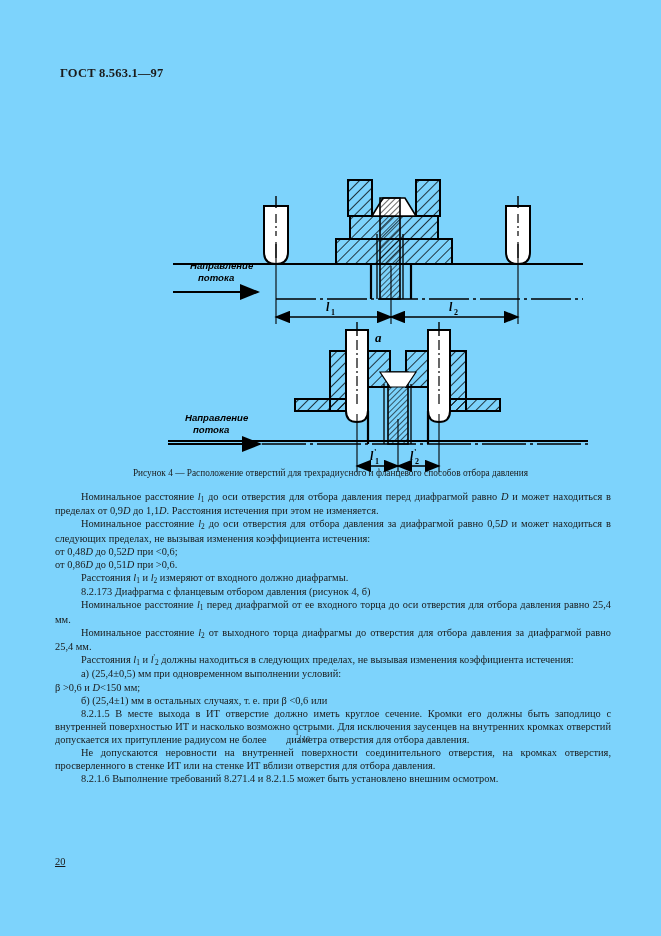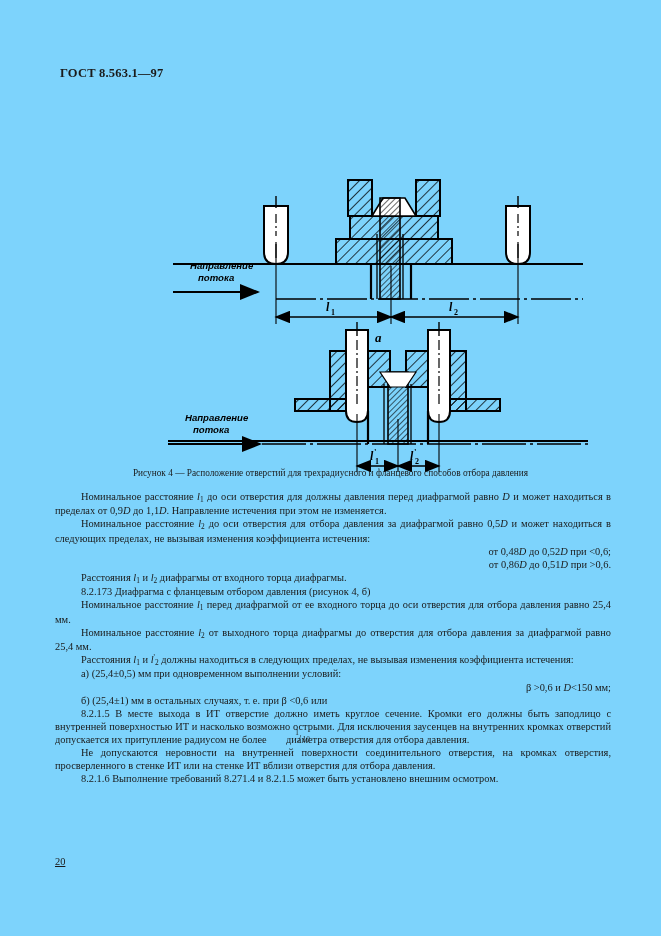--- a/index.html
+++ b/index.html
@@ -62,21 +62,21 @@
     line-height: 1.255;
     text-align: justify;
   }
   .body-text p {
     margin: 0;
     text-indent: 26px;
     text-align: justify;
   }
   .body-text p.center {
     text-indent: 0;
-    text-align: right;
+    text-align: left;
   }
   .body-text p.lastline { text-align: left; }
 
   i.var { font-style: italic; }
   .sub {
     font-size: 7.4px;
     vertical-align: -0.28em;
   }
   .sup {
     font-size: 7.4px;
@@ -264,29 +264,29 @@
 
         <text x="390" y="404" font-family="Liberation Serif, serif" font-size="13" font-style="italic" font-weight="bold" fill="#000">б</text>
       </g>
     </svg>
   </div>
 
   <div class="fig-caption">Рисунок 4 — Расположение отверстий для трехрадиусного и фланцевого способов отбора давления</div>
 
   <div class="body-text">
 
-    <p><span>Номинальное расстояние </span><i class="var">l</i><span class="sub">1</span><span> до оси отверстия для должны давления перед диафрагмой равно </span><i class="var">D</i><span> и может находиться в пределах от 0,9</span><i class="var">D</i><span> до 1,1</span><i class="var">D</i><span>. Направление истечения при этом не изменяется.</span></p>
+    <p><span>Номинальное расстояние </span><i class="var">l</i><span class="sub">1</span><span> до оси отверстия для отбора давления перед диафрагмой равно </span><i class="var">D</i><span> и может находиться в пределах от 0,9</span><i class="var">D</i><span> до 1,1</span><i class="var">D</i><span>. Расстояния истечения при этом не изменяется.</span></p>
 
     <p><span>Номинальное расстояние </span><i class="var">l</i><span class="sub">2</span><span> до оси отверстия для отбора давления за диафрагмой равно 0,5</span><i class="var">D</i><span> и может находиться в следующих пределах, не вызывая изменения коэффициента истечения:</span></p>
 
     <p class="center"><span>от 0,48</span><i class="var">D</i><span> до 0,52</span><i class="var">D</i><span> при &lt;0,6;</span></p>
 
     <p class="center"><span>от 0,86</span><i class="var">D</i><span> до 0,51</span><i class="var">D</i><span> при &gt;0,6.</span></p>
 
-    <p class="lastline"><span>Расстояния </span><i class="var">l</i><span class="sub">1</span><span> и </span><i class="var">l</i><span class="sub">2</span><span> диафрагмы от входного торца диафрагмы.</span></p>
+    <p class="lastline"><span>Расстояния </span><i class="var">l</i><span class="sub">1</span><span> и </span><i class="var">l</i><span class="sub">2</span><span> измеряют от входного должно диафрагмы.</span></p>
 
     <p class="lastline">8.2.173  Диафрагма с фланцевым отбором давления (рисунок 4, б)</p>
 
     <p><span>Номинальное расстояние </span><i class="var">l</i><span class="sub">1</span><span> перед диафрагмой от ее входного торца до оси отверстия для отбора давления равно 25,4 мм.</span></p>
 
     <p><span>Номинальное расстояние </span><i class="var">l</i><span class="sub">2</span><span> от выходного торца диафрагмы до отверстия для отбора давления за диафрагмой равно 25,4 мм.</span></p>
 
     <p><span>Расстояния </span><i class="var">l</i><span class="sub">1</span><span> и </span><i class="var">l</i><span class="sup">'</span><span class="sub">2</span><span> должны находиться в следующих пределах, не вызывая изменения коэффициента истечения:</span></p>
 
     <p class="lastline">а)  (25,4±0,5) мм при одновременном выполнении условий:</p>

